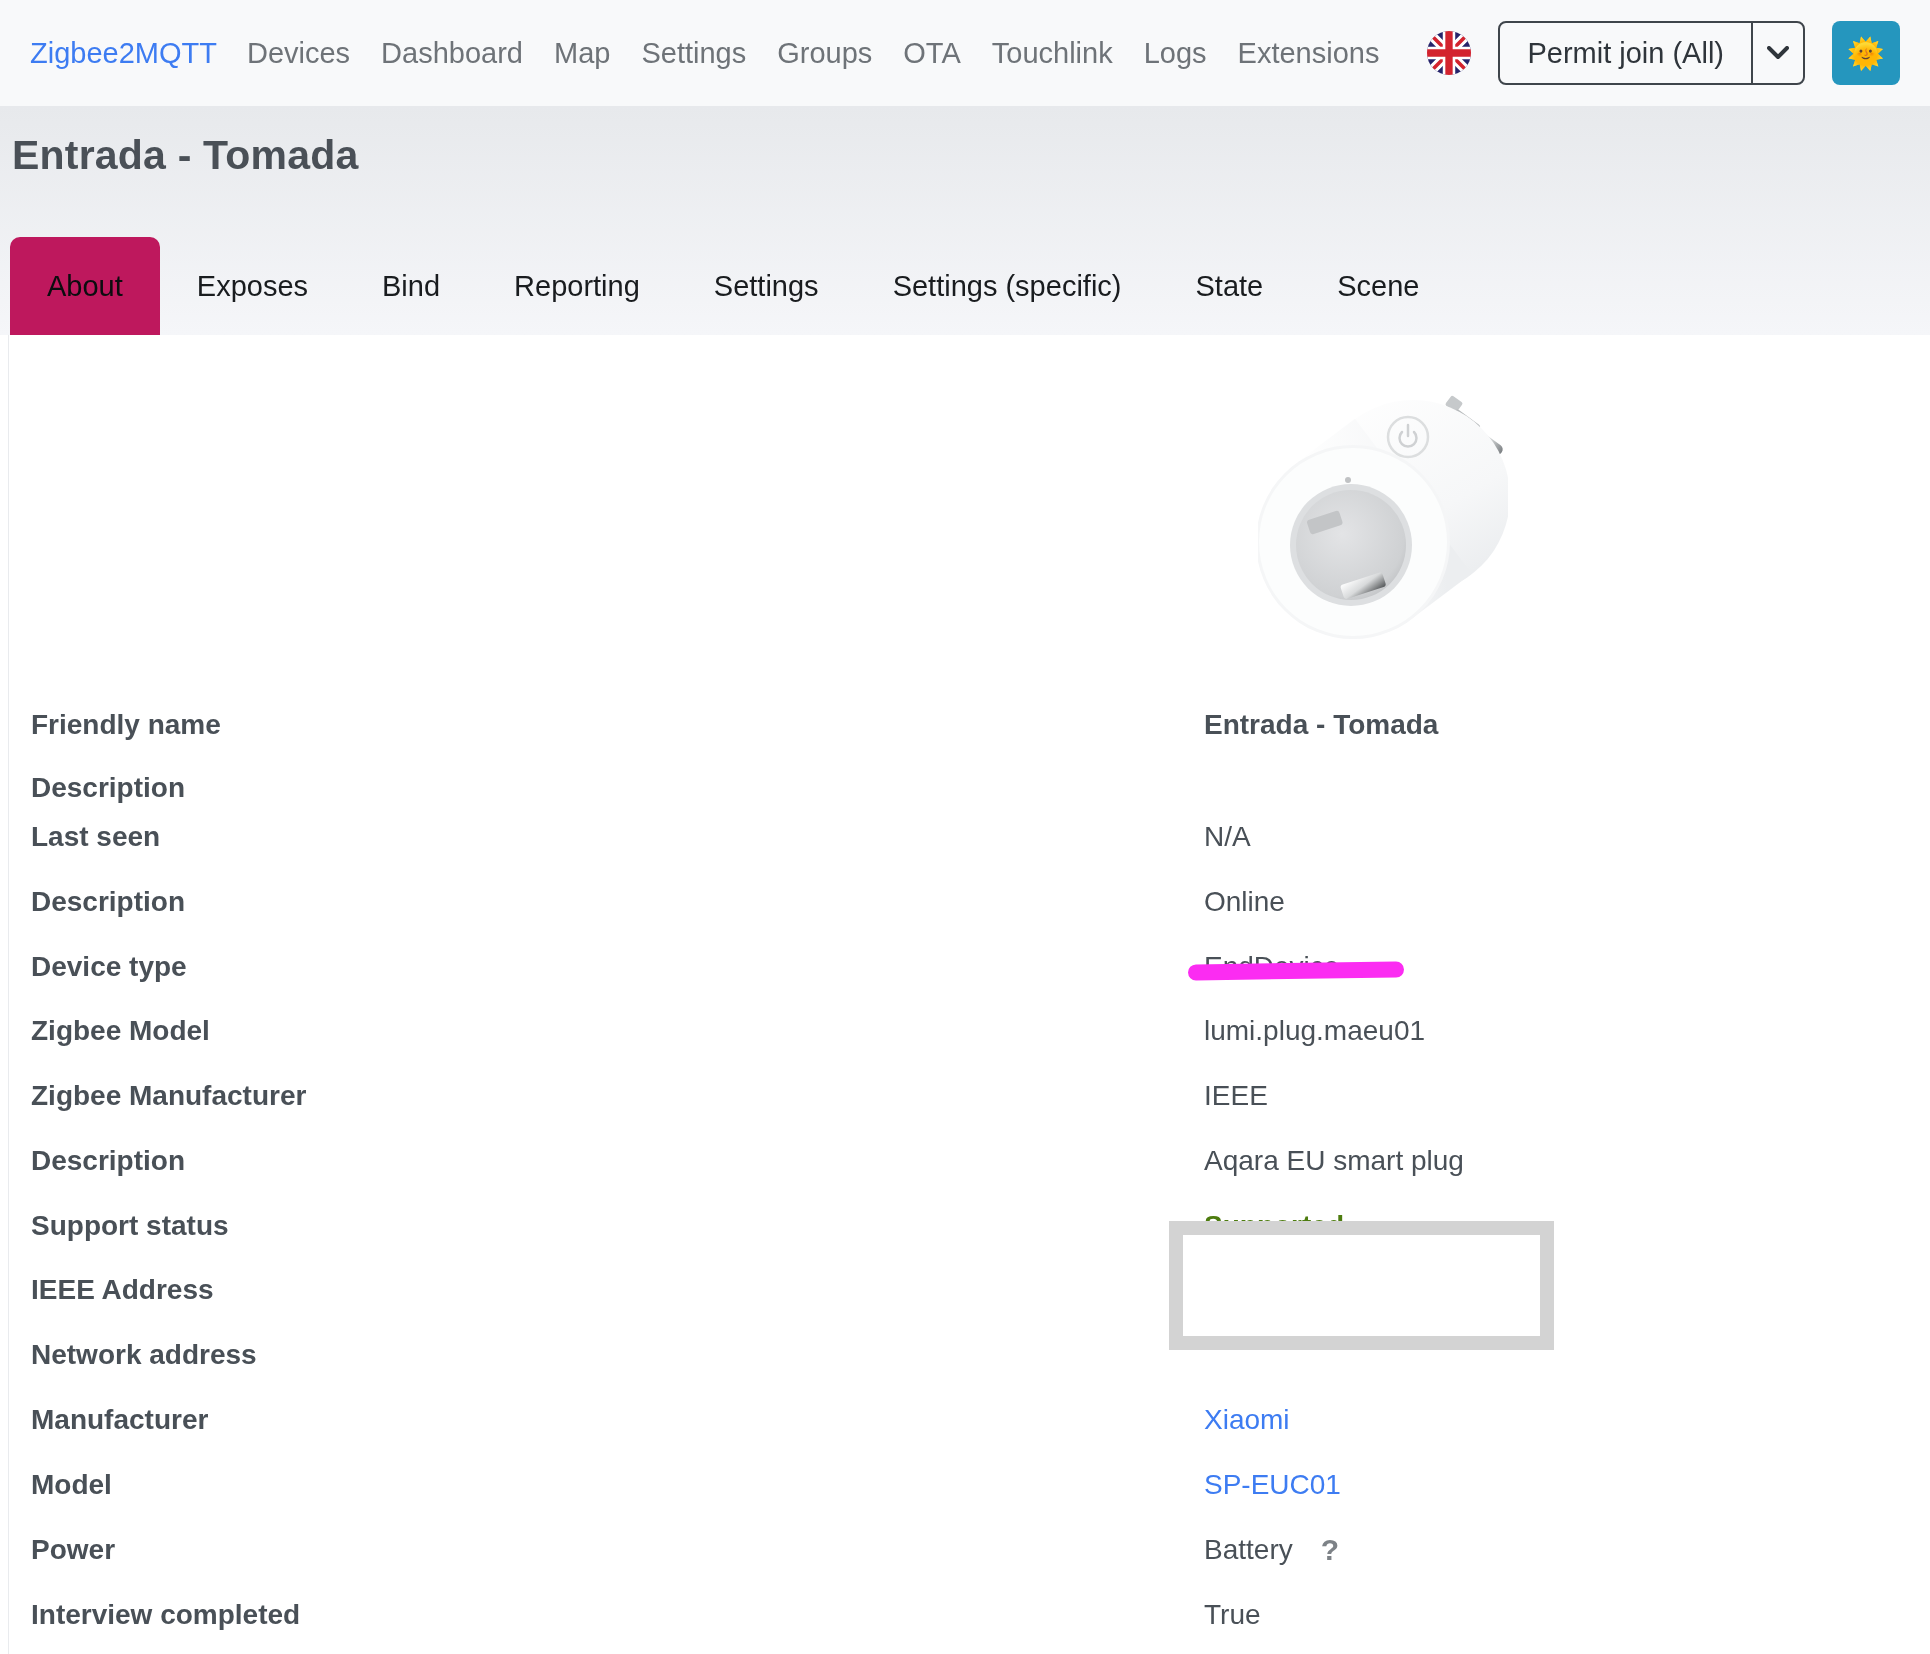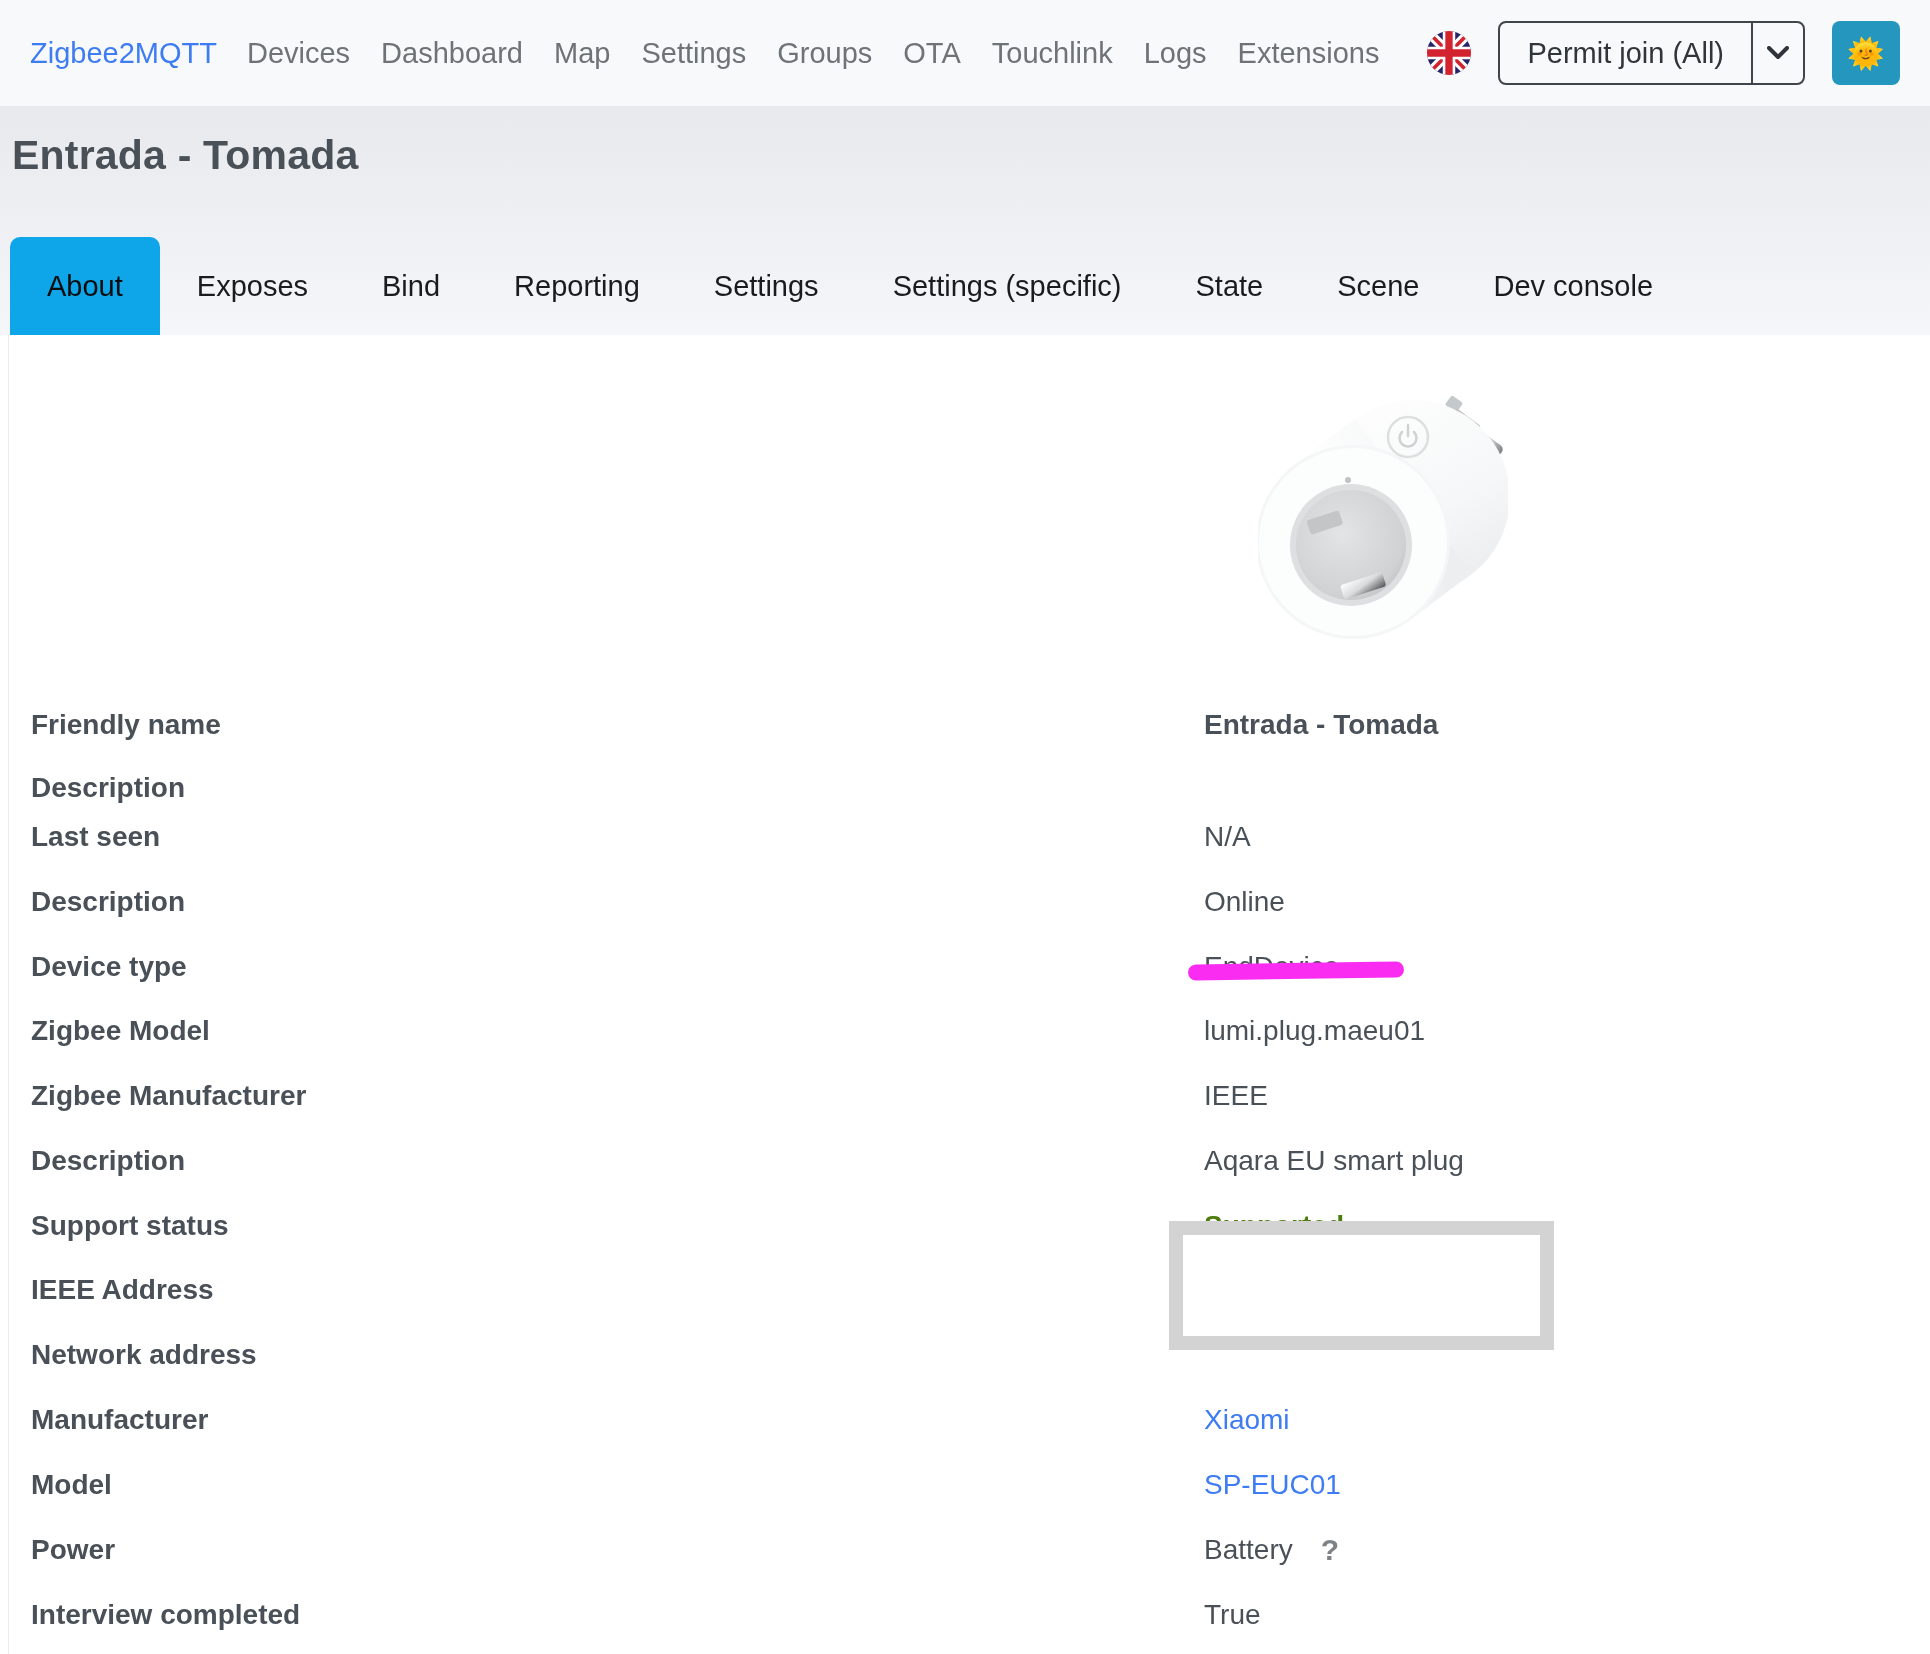--- a/index.html
+++ b/index.html
@@ -26,21 +26,21 @@
   
   .hero { position:absolute; top:106px; left:0; width:1930px; height:229px;
           background:linear-gradient(#e7e9ec, #f5f6f9); }
   .page-title { position:absolute; top:132px; left:12px; font-size:41px; font-weight:700;
                 color:#4a5057; letter-spacing:0.2px; }
 
   
   .tabs { position:absolute; top:237px; left:10px; height:98px; display:flex; }
   .tab { display:flex; align-items:center; padding:0 37px; font-size:29px; color:#191c1f;
          cursor:pointer; white-space:nowrap; }
-  .tab.active { background:#0ea5e9; border-radius:10px 10px 0 0; color:#0b0d0f; }
+  .tab.active { background:#be185d; border-radius:10px 10px 0 0; color:#0b0d0f; }
 
   
   .content { position:absolute; top:335px; left:0; width:1930px; height:1319px; background:#fff; }
   .content-edge { position:absolute; top:335px; left:8px; width:1px; height:1319px; background:#e9ebee; }
 
   .device-img { position:absolute; top:392px; left:1258px; width:250px; height:260px; }
 
   .prow { position:absolute; left:4px; width:1930px; height:40px;margin-top:30px; }
   .plabel { position:absolute; left:27px; top:0; height:40px; display:flex; align-items:center;
             font-size:28px; font-weight:700; color:#495057; }
@@ -108,21 +108,20 @@
 
   <div class="tabs">
     <div class="tab active">About</div>
     <div class="tab">Exposes</div>
     <div class="tab">Bind</div>
     <div class="tab">Reporting</div>
     <div class="tab">Settings</div>
     <div class="tab">Settings (specific)</div>
     <div class="tab">State</div>
     <div class="tab">Scene</div>
-    <div class="tab">Dev console</div>
   </div>
 
   <div class="content"></div>
   <div class="content-edge"></div>
 
   <svg class="device-img" viewBox="0 0 250 260">
     <defs>
       <linearGradient id="bodyGrad" x1="0" y1="0" x2="0.6" y2="1">
         <stop offset="0" stop-color="#ffffff"></stop>
           <stop offset="0.7" stop-color="#f6f7f8"></stop>

